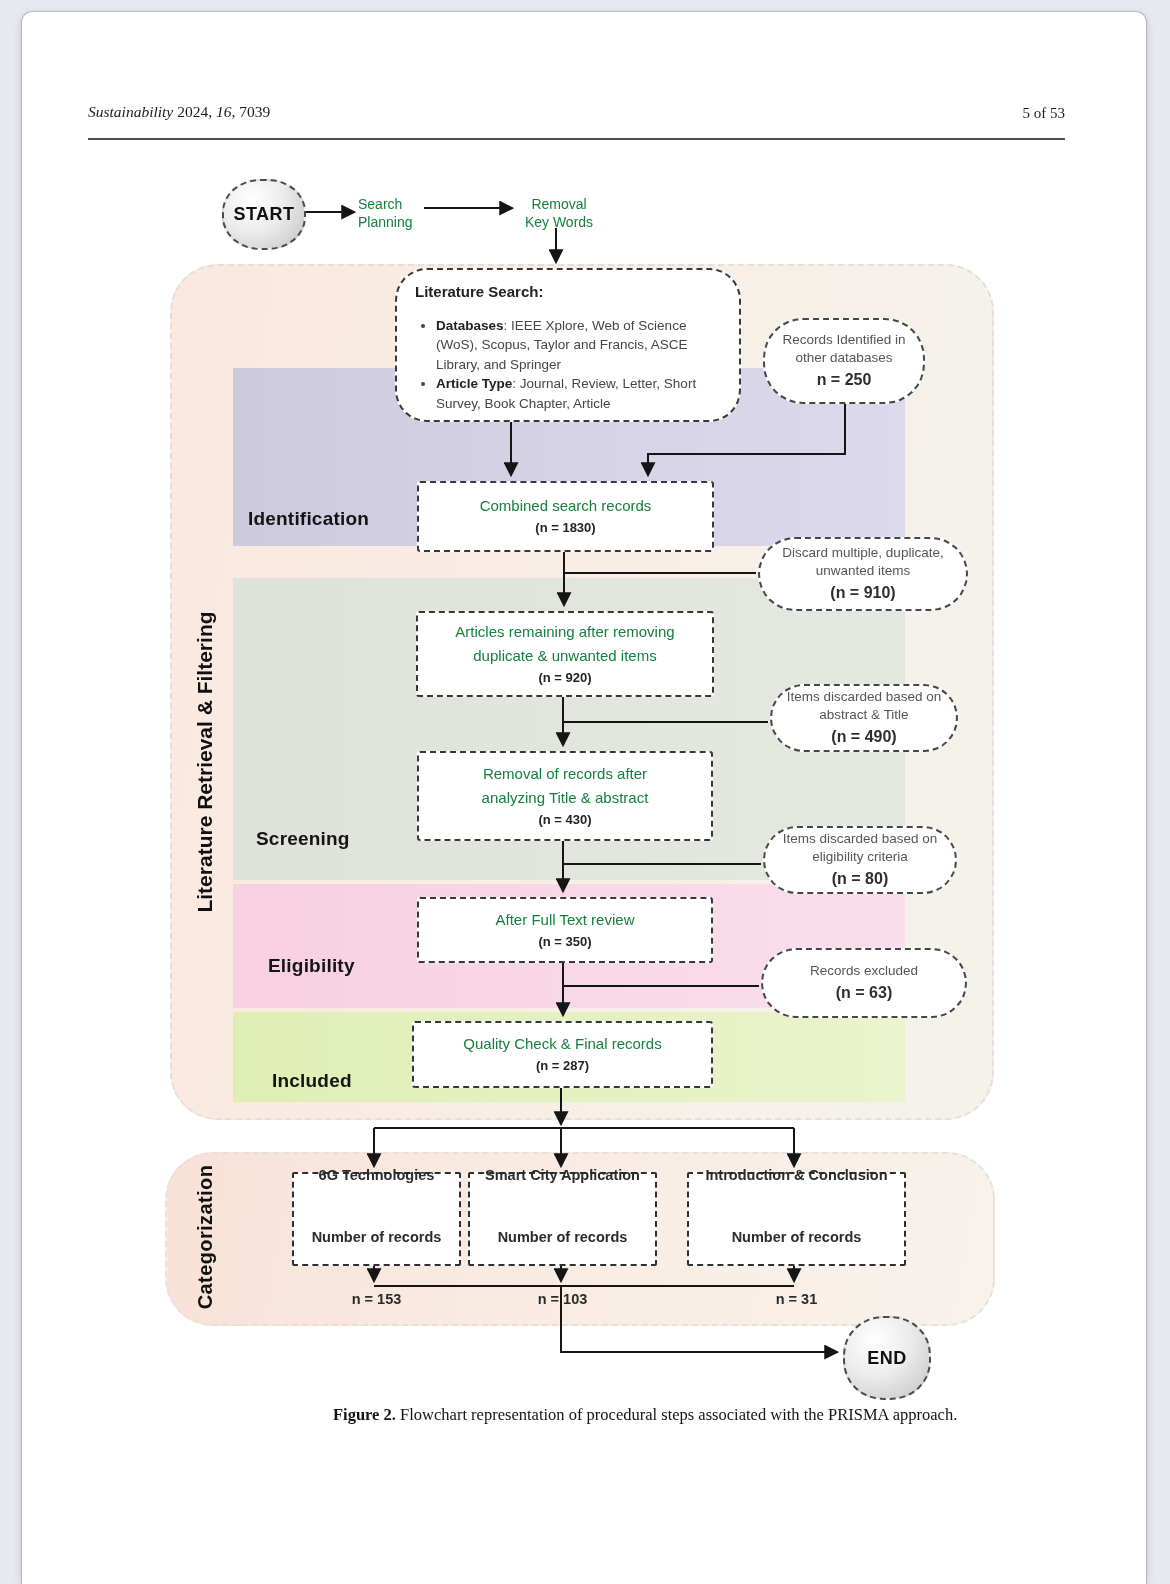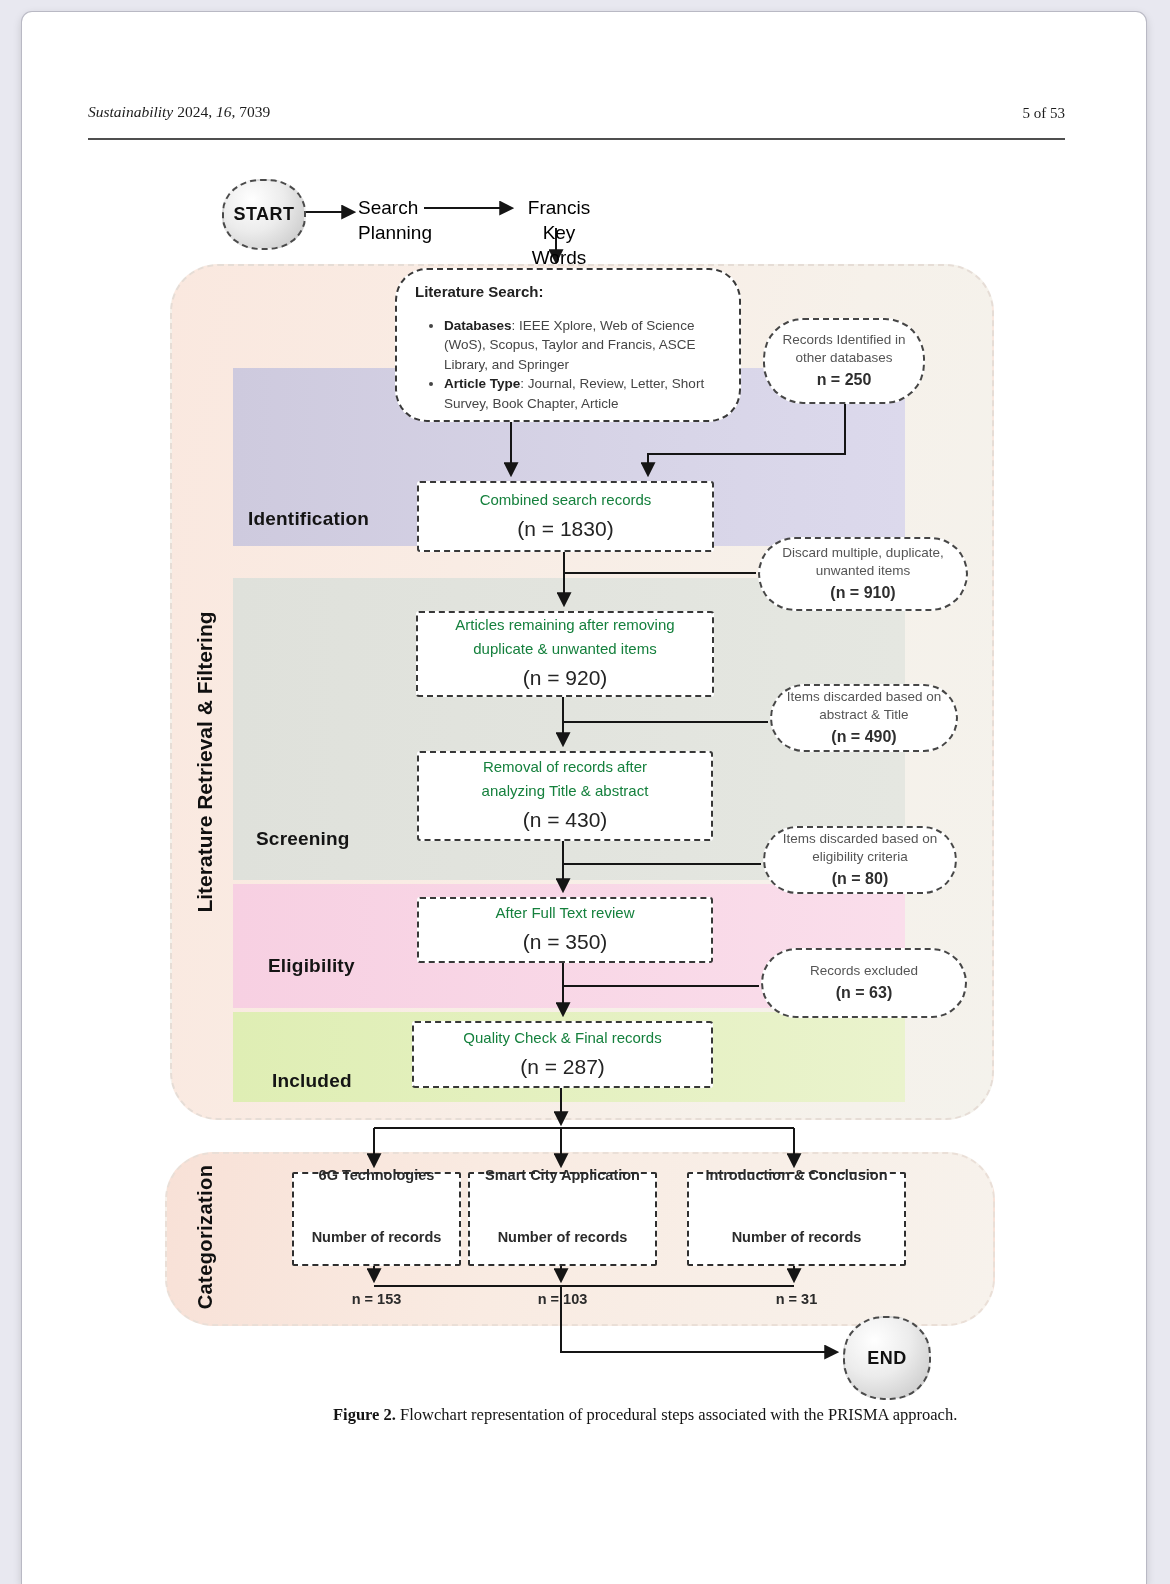--- a/index.html
+++ b/index.html
@@ -36,32 +36,32 @@
   
   svg.wires{position:absolute;left:0;top:0;z-index:2;pointer-events:none;}
   
   .terminal{position:absolute;z-index:3;display:flex;align-items:center;justify-content:center;
             border:2.5px dashed #4a4a4a;border-radius:46%;
             background:radial-gradient(circle at 35% 28%, #ffffff 0%, #ececec 45%, #c2c2c2 100%);
             font-weight:bold;font-size:18px;color:#111;letter-spacing:.5px;}
   .t-start{left:222px;top:179px;width:80px;height:67px;}
   .t-end{left:843px;top:1316px;width:84px;height:80px;}
   
-  .steplabel{position:absolute;z-index:3;font-size:19px;color:#000000;line-height:1.32;}
+  .steplabel{position:absolute;z-index:3;font-size:14px;color:#15803d;line-height:1.32;}
   .steplabel.ctr{text-align:center;}
   
   .dbox{position:absolute;z-index:3;background:#fff;border:2px dashed #383838;border-radius:3px;
         display:flex;flex-direction:column;align-items:center;justify-content:center;text-align:center;}
   .dbox .bl{font-size:15px;color:#15803d;line-height:1.6;}
-  .dbox .bn{font-size:21px;color:#242424;font-weight:normal;line-height:1.6;}
+  .dbox .bn{font-size:13px;color:#242424;font-weight:bold;line-height:1.6;}
   
   .litbox{position:absolute;z-index:3;left:395px;top:268px;width:346px;height:154px;background:#fff;
           border:2px dashed #383838;border-radius:32px;box-sizing:border-box;padding:13px 16px 10px 18px;}
   .litbox .lt{font-size:15px;font-weight:bold;color:#222;margin-bottom:16px;}
-  .litbox ul{margin:12px;padding-left:17px;}
+  .litbox ul{margin:4px;padding-left:17px;}
   .litbox li{font-size:13.5px;color:#454545;line-height:1.44;}
   .litbox li .lead{font-weight:bold;color:#222;}
   
   .oval{position:absolute;z-index:3;background:#ffffff;border:2px dashed #464646;border-radius:40px;
         display:flex;flex-direction:column;align-items:center;justify-content:center;text-align:center;box-sizing:border-box;padding:4px 8px;}
   .oval .ol{font-size:13.5px;color:#555;line-height:1.35;}
   .oval .on{font-size:16px;color:#2e2e2e;font-weight:bold;line-height:1.45;}
   
   .catbox{position:absolute;z-index:3;top:1172px;height:90px;background:#fff;border:2px dashed #2f2f2f;border-radius:2px;
           display:flex;flex-direction:column;align-items:center;justify-content:center;text-align:center;}
@@ -127,21 +127,21 @@
   </svg>
 
   <div class="terminal t-start">START</div>
   <div class="terminal t-end">END</div>
 
   <div class="steplabel" style="left:358px;top:195px;">
     <div>Search</div>
     <div>Planning</div>
   </div>
   <div class="steplabel ctr" style="left:519px;top:195px;width:80px;">
-    <div>Francis</div>
+    <div>Removal</div>
     <div>Key Words</div>
   </div>
 
   <div class="vlabel vlabel-lit">Literature Retrieval &amp; Filtering</div>
   <div class="vlabel vlabel-cat">Categorization</div>
 
   <div class="band-label" style="left:248px;top:508px;">Identification</div>
   <div class="band-label" style="left:256px;top:828px;">Screening</div>
   <div class="band-label" style="left:268px;top:955px;">Eligibility</div>
   <div class="band-label" style="left:272px;top:1070px;">Included</div>

